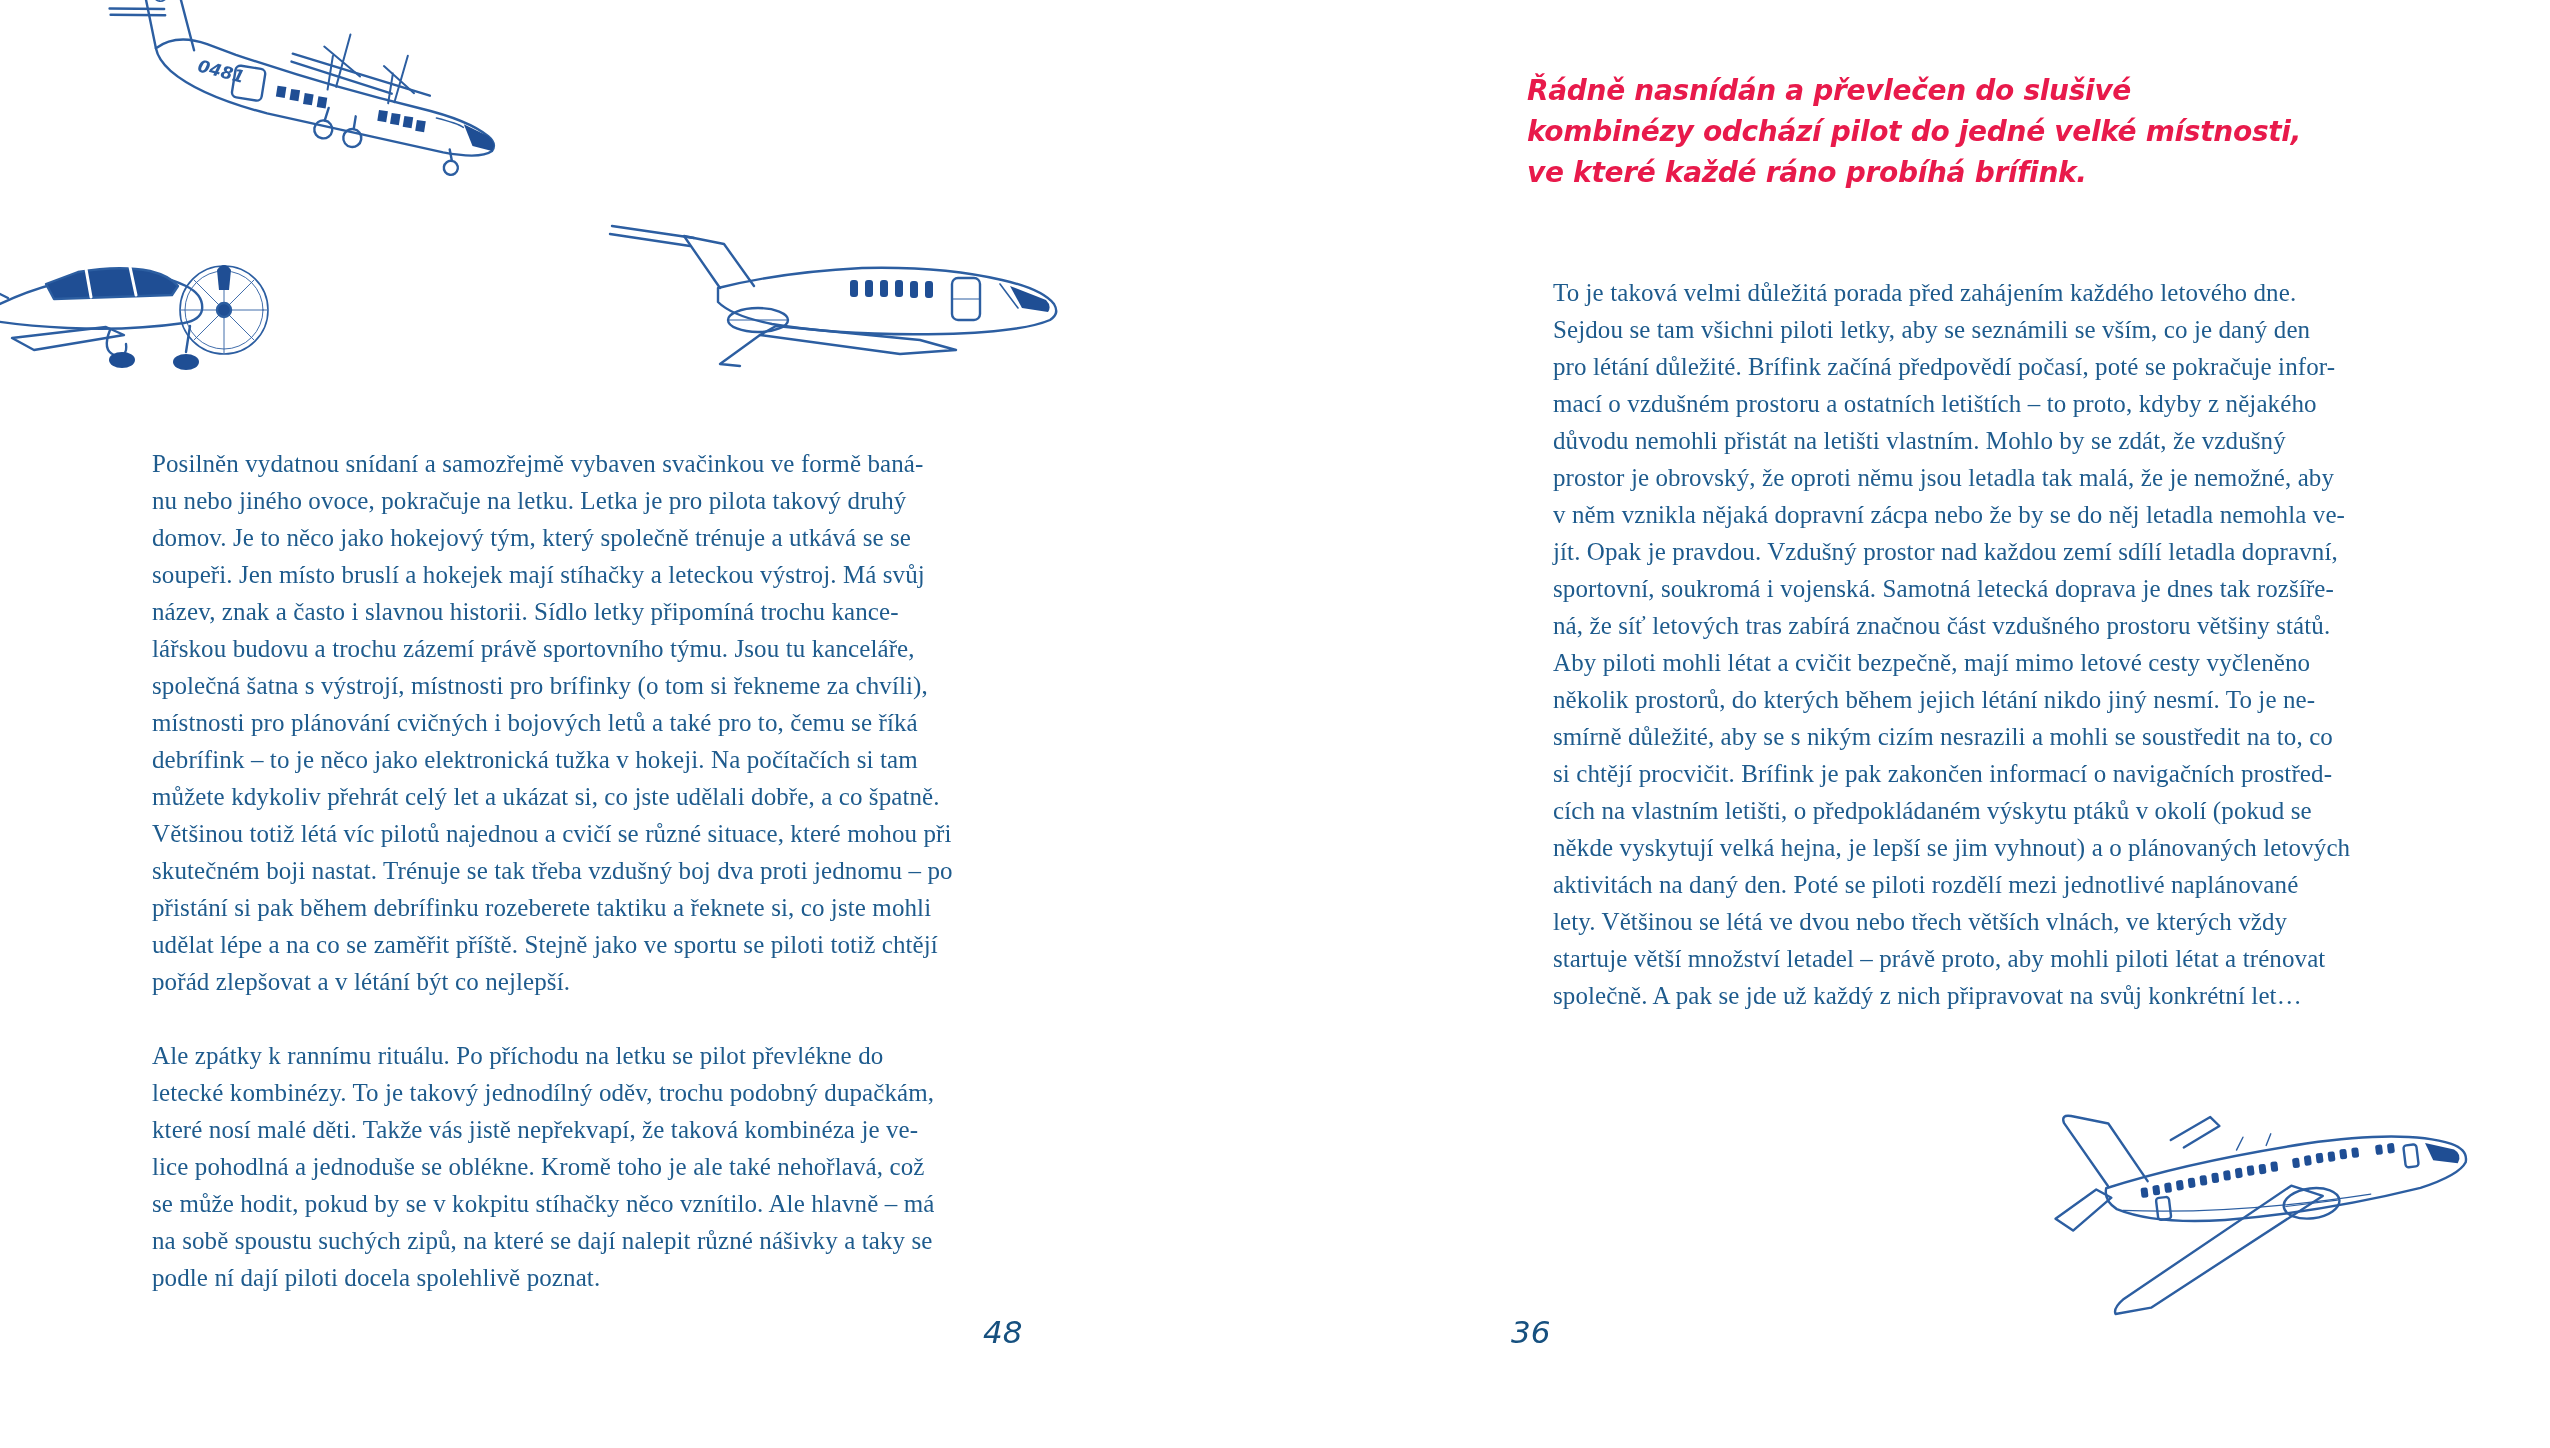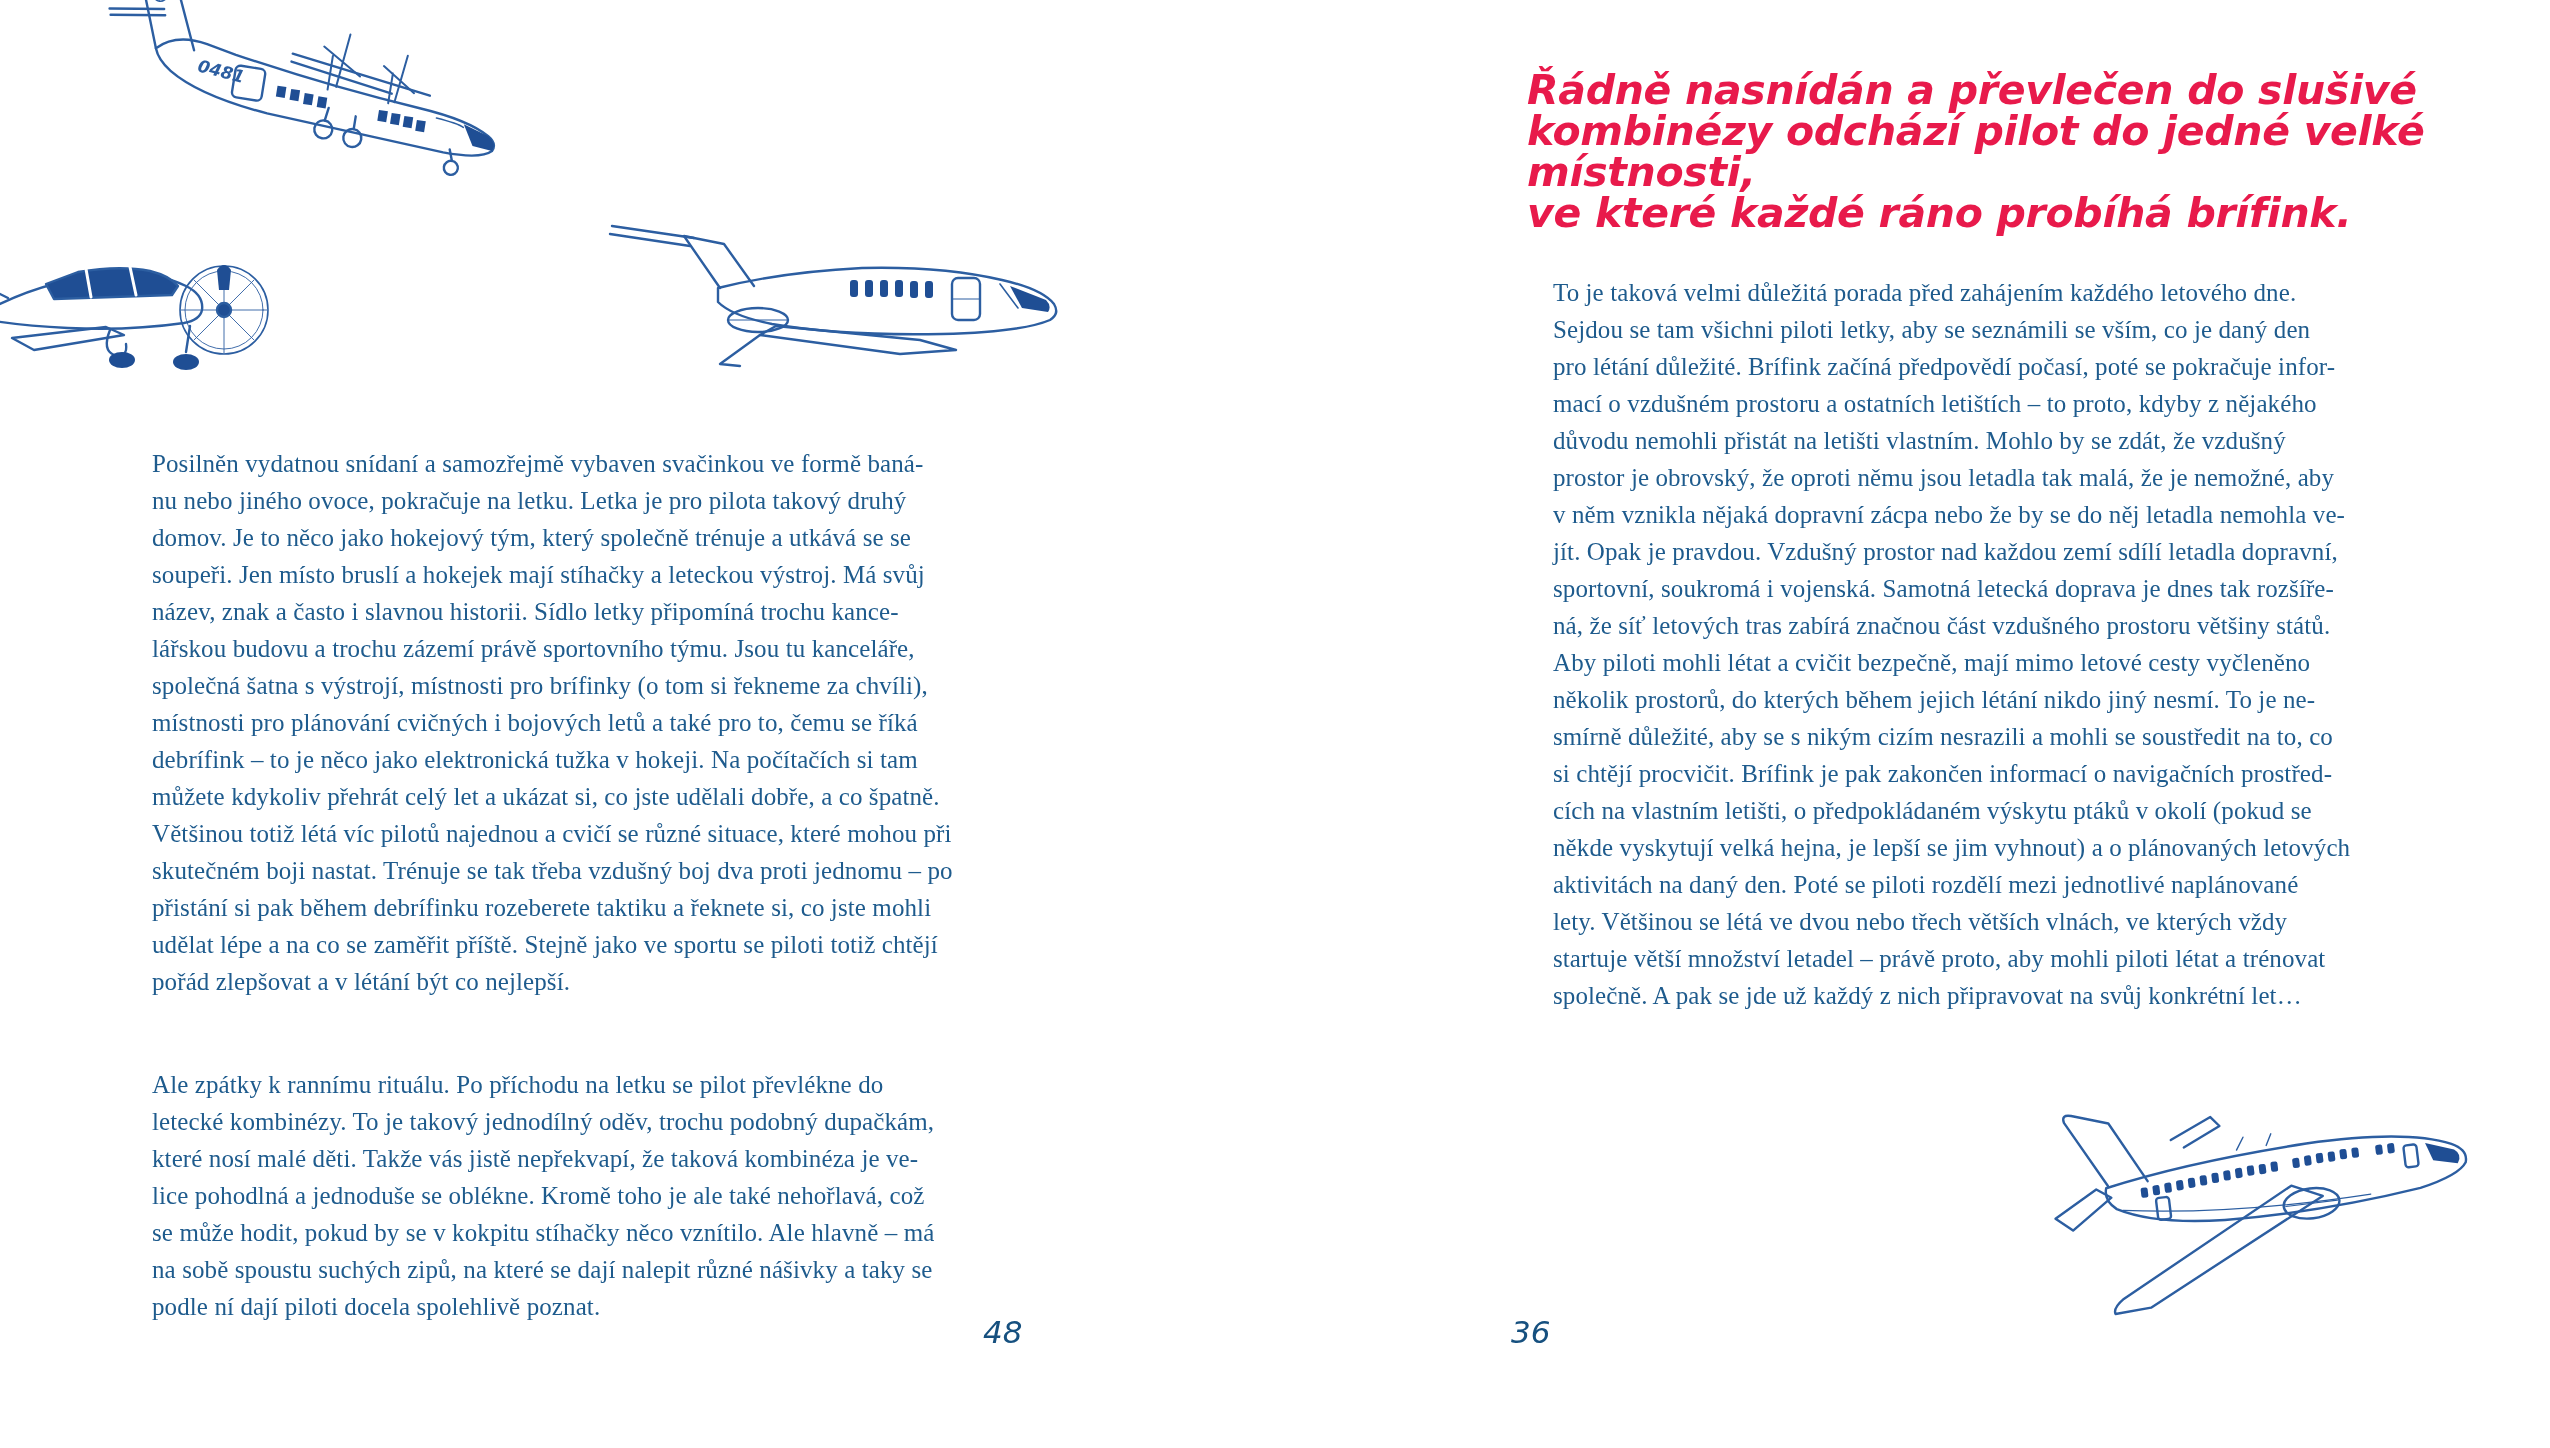--- a/index.html
+++ b/index.html
@@ -13,30 +13,30 @@
   .illu{position:absolute;}
   .body-text{
     position:absolute;
     color:#1e5b8d;
     font-size:25px;
     line-height:37px;
     white-space:pre-line;
     letter-spacing:0.1px;
   }
   .body-text p{margin:0;white-space:pre-line;}
-  .body-text p + p{margin-top:29px;}
+  .body-text p + p{}
   .heading{
     position:absolute;
     left:1527px;top:70px;
     width:1010px;
     color:#e81a4b;
     font-family:"DejaVu Sans", sans-serif;
     font-weight:bold;
     font-style:italic;
-    font-size:41px;
+    font-size:28px;
     line-height:41px;
     white-space:pre-line;
     letter-spacing:-0.3px;
   }
   .left-text{left:152px;top:408px;width:1005px;}
   .right-text{left:1553px;top:237px;width:1005px;}
   .pagenum{
     position:absolute;
     color:#16507f;
     font-family:"DejaVu Sans", sans-serif;

